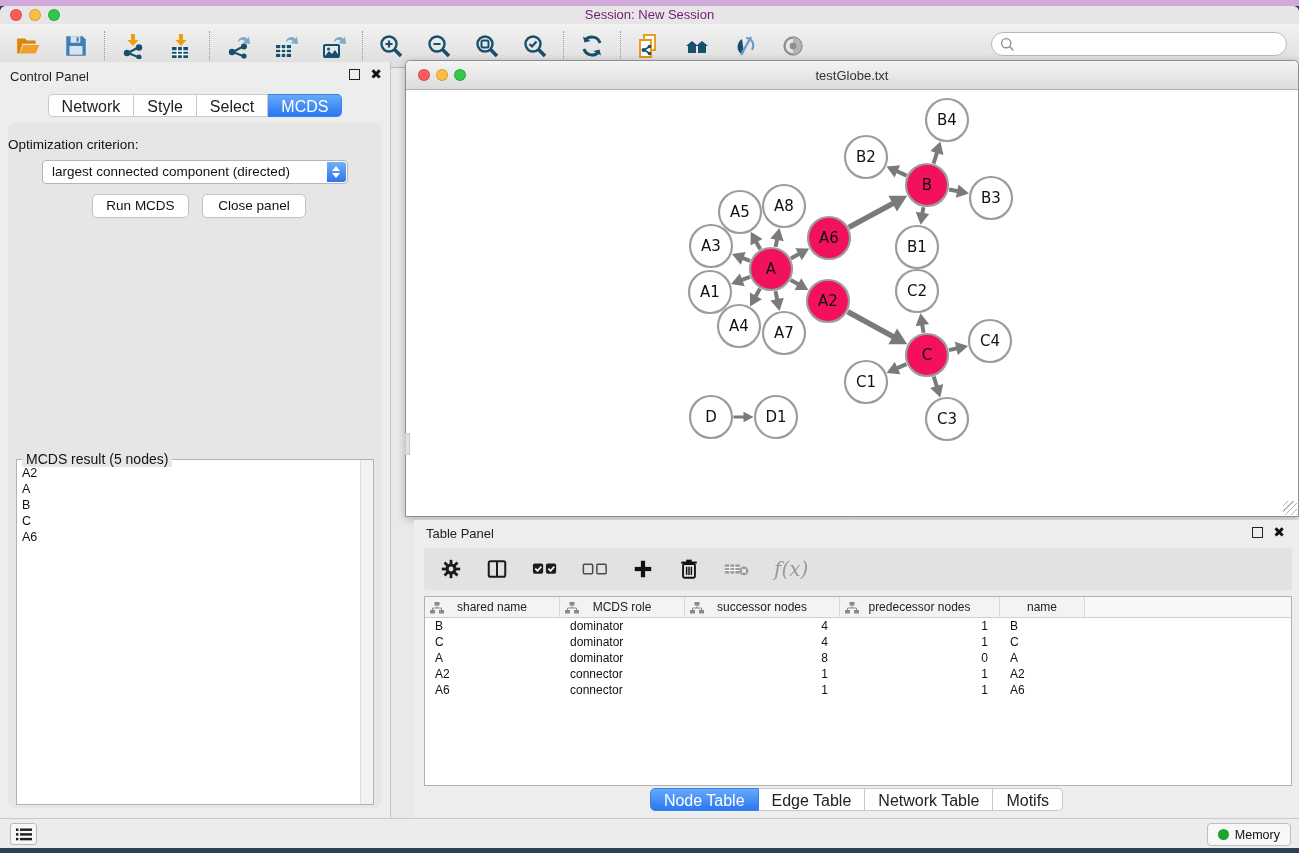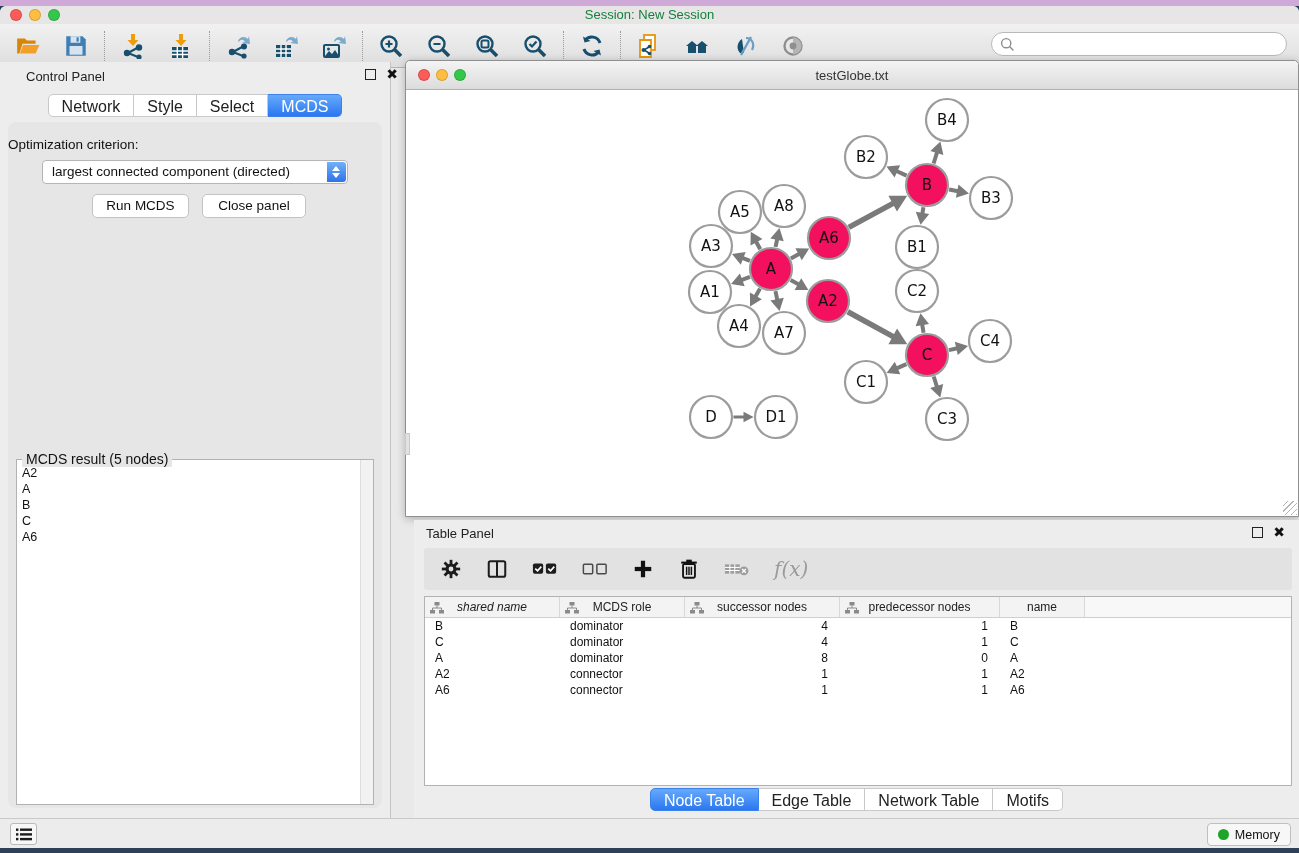--- a/index.html
+++ b/index.html
@@ -7,35 +7,35 @@
   body { position:relative; overflow:hidden; font-family:"Liberation Sans","DejaVu Sans",sans-serif; background:#2e3f58; }
 
   .desktop-top { position:absolute; left:0; top:0; width:100%; height:6px; background:#cfaad9; }
   .app { position:absolute; left:0; top:6px; width:1299px; height:842px; background:#e9e9e9; border-radius:6px 6px 0 0; overflow:hidden; }
 
   
   .titlebar { position:absolute; left:0; top:0; width:100%; height:18px; background:#e7e5e6; border-radius:6px 6px 0 0; }
   .lights { position:absolute; left:10px; top:3px; display:flex; gap:7px; }
   .light { width:12px; height:12px; border-radius:50%; border:1px solid rgba(0,0,0,.15); }
   .light.red{ background:#fc5b57; } .light.yellow{ background:#fdbe41; } .light.green{ background:#34c84a; }
-  .titlebar .title { position:absolute; left:0; right:0; top:1px; text-align:center; font-size:13px; color:#15803d; }
+  .titlebar .title { position:absolute; left:0; right:0; top:1px; text-align:center; font-size:13px; color:#701a75; }
 
   
   .toolbar { position:absolute; left:0; top:18px; width:100%; height:44px; background:linear-gradient(#f1f1f1,#dedede); border-bottom:1px solid #b4b4b4; display:flex; align-items:center; padding-left:14px; }
   .tb-group { display:flex; align-items:center; gap:20px; }
   .tb-sep { width:1px; height:30px; border-left:1px dotted #9a9a9a; margin:0 14px; }
   .tb-btn { width:28px; height:28px; display:flex; align-items:center; justify-content:center; cursor:pointer; }
   .tb-btn svg { width:26px; height:26px; }
   .search-wrap { position:absolute; right:12px; top:8px; }
   .search-input { width:296px; height:24px; border:1px solid #b9b9b9; border-radius:12px; background:#fff; padding-left:28px; font-size:13px; color:#333; outline:none; }
   .search-icon { position:absolute; left:9px; top:5px; }
 
   
   .control-panel { position:absolute; left:0; top:56px; width:391px; height:756px; background:#ededed; border-right:1px solid #c4c4c4; }
-  .panel-head { position:absolute; left:16px; top:0; width:100%; height:28px; }
+  .panel-head { position:absolute; left:0; top:0; width:100%; height:28px; }
   .panel-title { position:absolute; left:10px; top:7px; font-size:13px; color:#222; }
   .wbtns { position:absolute; right:8px; top:7px; display:flex; gap:10px; }
   .float-btn { width:11px; height:11px; border:1.6px solid #222; display:inline-block; }
   .close-btn { font-size:14px; font-weight:bold; color:#111; line-height:11px; }
 
   .seg { display:flex; justify-content:center; }
   .seg .tab { background:#fff; border:1px solid #c9c9c9; border-left:none; padding:3px 13px; font-size:16px; color:#222; height:23px; cursor:pointer; }
   .seg .tab:first-child { border-left:1px solid #c9c9c9; border-radius:5px 0 0 5px; }
   .seg .tab:last-child { border-radius:0 5px 5px 0; }
   .seg .tab.active { background:linear-gradient(#66aafb,#2a77f0); border-color:#3a82ea; color:#fff; }
@@ -481,21 +481,21 @@
             </g>
             <circle cx="21.5" cy="11" r="4.8" fill="#9c9c9c"></circle>
             <path d="M19.5 9l4 4m0-4l-4 4" stroke="#fff" stroke-width="1.4"></path>
           </svg>
       </span>
       <span class="tp-btn fx">f(x)</span>
     </div>
 
     <div class="dtable">
       <div class="thead" id="table-header">
-          <div class="th" style="width: 135px; font-style: italic;">
+          <div class="th" style="width: 135px;">
             <svg width="14" height="12" viewBox="0 0 14 12" class="hier">
               <rect x="4.5" y="0" width="5" height="3.5" fill="#8a8a8a"></rect>
               <rect x="0" y="8" width="5" height="3.5" fill="#8a8a8a"></rect>
               <rect x="9" y="8" width="5" height="3.5" fill="#8a8a8a"></rect>
               <path d="M7 3.5V6M2.5 8V6h9v2" stroke="#8a8a8a" stroke-width="1" fill="none"></path>
             </svg>
             <span>shared name</span>
           </div>
           <div class="th" style="width: 125px;">
             <svg width="14" height="12" viewBox="0 0 14 12" class="hier">

